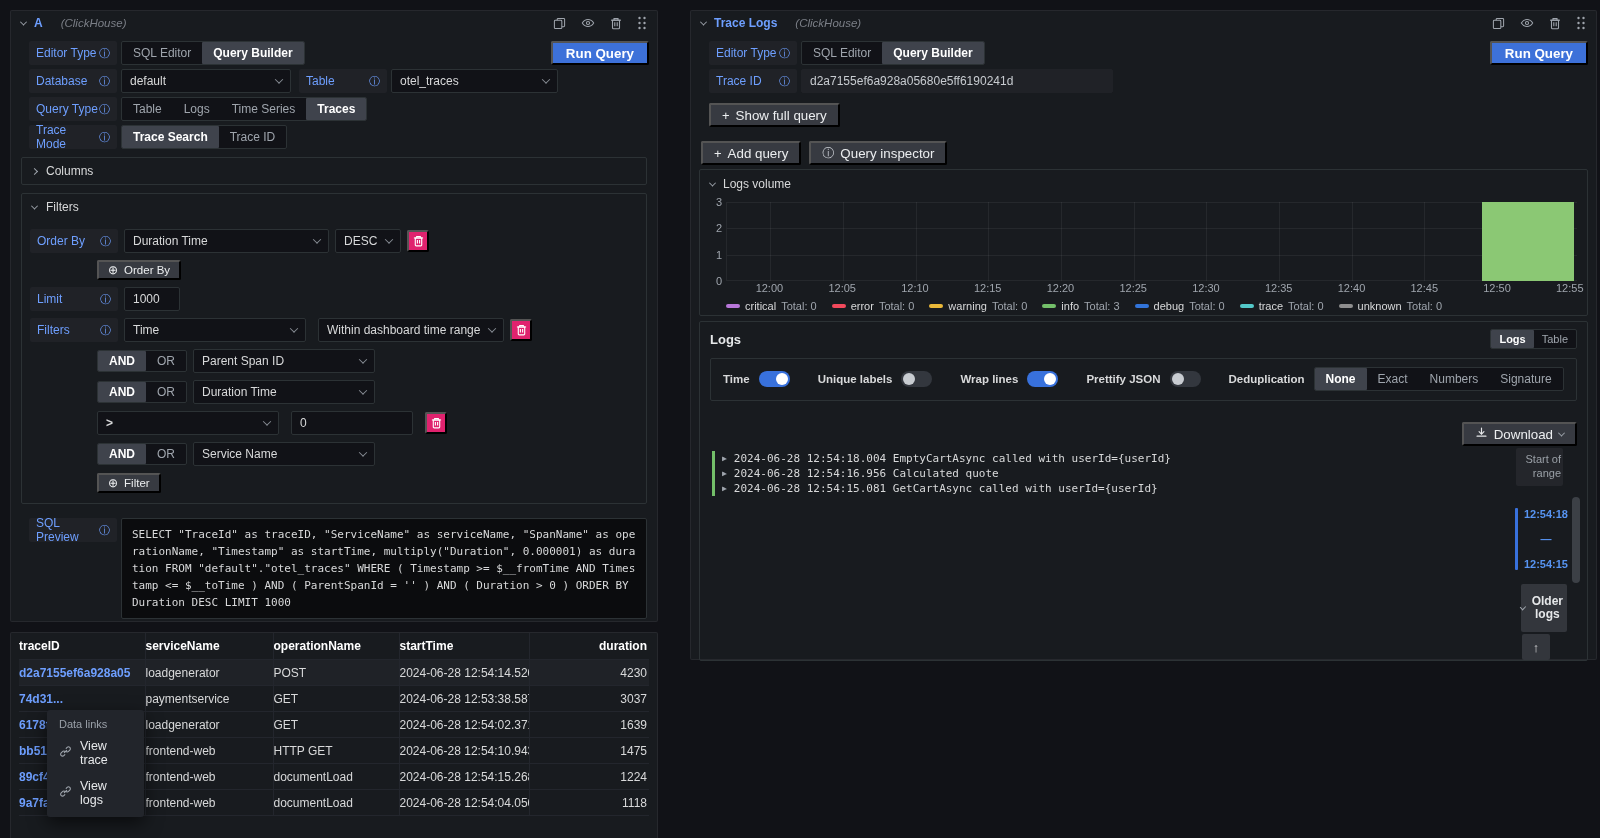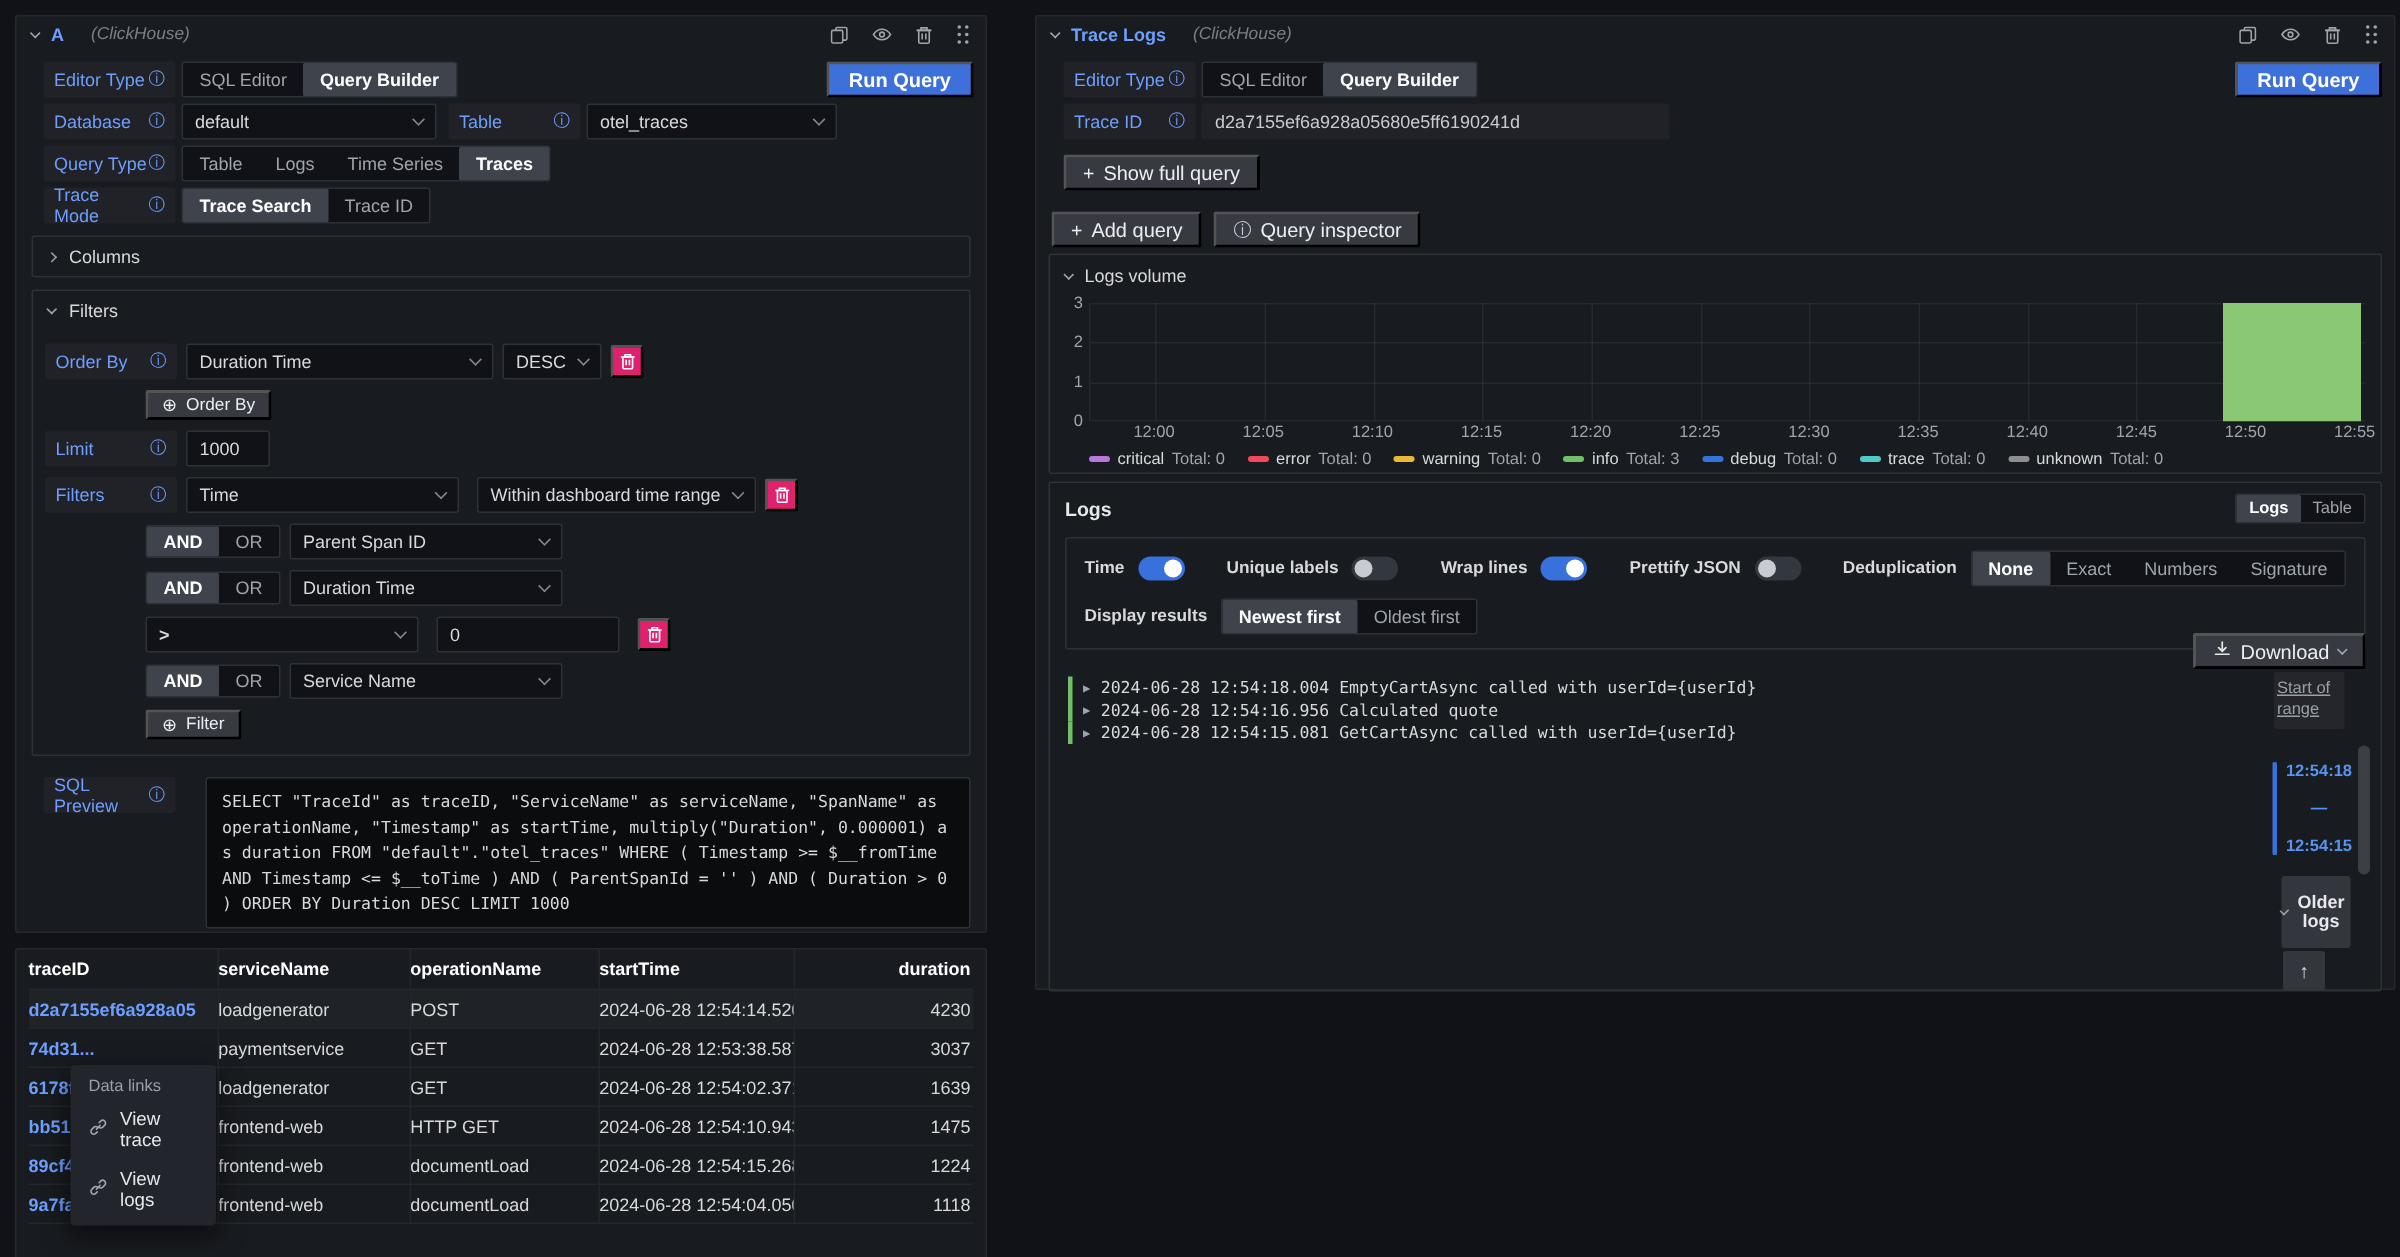--- a/index.html
+++ b/index.html
@@ -47,21 +47,21 @@
 
   
   #panel-a { left:10px; top:10px; width:648px; height:612px; }
   .qe { padding:2px 10px 0; }
   .row { display:flex; align-items:center; gap:4px; margin-top:4px; padding-left:8px; }
   .box { border:1px solid #2c3235; border-radius:2px; margin-top:8px; }
   .box-head { display:flex; align-items:center; gap:9px; height:26px; padding:0 10px; color:#d8d9da; font-weight:500; }
   .filters-body { padding:2px 8px 10px; }
   .f-row { display:flex; align-items:center; gap:6px; margin-top:7px; }
   .indent { margin-left:67px; }
-  .sql-row { display:flex; gap:20px; margin-top:14px; padding-left:8px; align-items:flex-start; }
+  .sql-row { display:flex; gap:4px; margin-top:14px; padding-left:8px; align-items:flex-start; }
   .code { flex:1; background:#0b0c0e; border:1px solid #2c3235; border-radius:2px; padding:7px 10px;
     font-family:"DejaVu Sans Mono", monospace; font-size:11px; line-height:1.55; color:#d8d9da;
     word-break:break-all; white-space:pre-wrap; min-height:58px; }
   .footer-btns { display:flex; gap:8px; margin-top:26px; }
   #run-query-a { position:absolute; top:30px; right:8px; }
 
   
   #table-a { left:10px; top:632px; width:648px; height:240px; overflow:hidden; }
   .tbl-title { padding:8px 10px 6px; color:#e6e8ea; font-size:13px; font-weight:600; }
   table.tbl { width:calc(100% - 16px); margin:0 8px; border-collapse:collapse; font-size:12px; table-layout:fixed; }
@@ -112,21 +112,21 @@
   .ctl-row + .ctl-row { margin-top:8px; }
   .ctl-label { color:#d8d9da; font-weight:600; font-size:11.5px; }
   .gap { width:10px; }
   .download-btn { position:absolute; right:10px; top:100px; }
   .entries { position:absolute; left:12px; top:129px; right:100px; }
   .entry { display:flex; align-items:center; height:15px; font-family:"DejaVu Sans Mono", monospace;
     font-size:11px; color:#d8d9da; }
   .entry .bar { width:3px; align-self:stretch; margin-right:7px; }
   .entry .exp { color:#9fa5ad; font-size:8px; margin-right:7px; }
   .sor-box { position:absolute; right:24px; top:126px; width:47px; background:#24262b; border-radius:2px;
-    color:#9aa0a7; font-size:11px; text-align:left; line-height:1.25; padding:5px 2px;text-decoration:underline; }
+    color:#9aa0a7; font-size:11px; text-align:right; line-height:1.25; padding:5px 2px; }
   .range { position:absolute; right:19px; top:186px; display:flex; gap:6px; height:62px; }
   .range .vline { width:3px; background:#3871dc; border-radius:1px; }
   .range .rlabels { display:flex; flex-direction:column; justify-content:space-between; color:#5794f2;
     font-size:11px; font-weight:600; }
   .range .dash { color:#5794f2; text-align:center; font-weight:700; }
   .vscroll { position:absolute; right:7px; top:175px; width:8px; height:86px; background:#3c4046; border-radius:4px; }
   .older-btn { position:absolute; right:20px; top:262px; width:46px; height:48px; background:#33363c; border-radius:2px;
     display:flex; flex-direction:row; align-items:center; justify-content:center; gap:3px;
     color:#e6e8ea; font-weight:600; font-size:12px; line-height:1.05; }
   .top-btn { position:absolute; right:37px; top:312px; width:28px; height:26px; background:#33363c; border-radius:2px;
@@ -660,27 +660,20 @@
           </span>
         <span class="gap"></span>
         <span class="ctl-label">Deduplication</span>
         <span class="seg">
           <span class="opt sel">None</span>
           <span class="opt">Exact</span>
           <span class="opt">Numbers</span>
           <span class="opt">Signature</span>
         </span>
       </div>
-      <div class="ctl-row">
-        <span class="ctl-label">Display results</span>
-        <span class="seg">
-          <span class="opt sel">Newest first</span>
-          <span class="opt">Oldest first</span>
-        </span>
-      </div>
     </div>
 
     <button class="btn download-btn">
       <span><svg width="13" height="13" viewBox="0 0 16 16" fill="none" stroke="#e6e8ea" stroke-width="1.4" stroke-linecap="round">
             <path d="M8 2.5v7"></path>
             <path d="M5 7l3 3 3-3"></path>
             <path d="M2.5 12.5h11"></path>
           </svg></span>
       <span>Download</span>
       <span class="chev small"></span>

